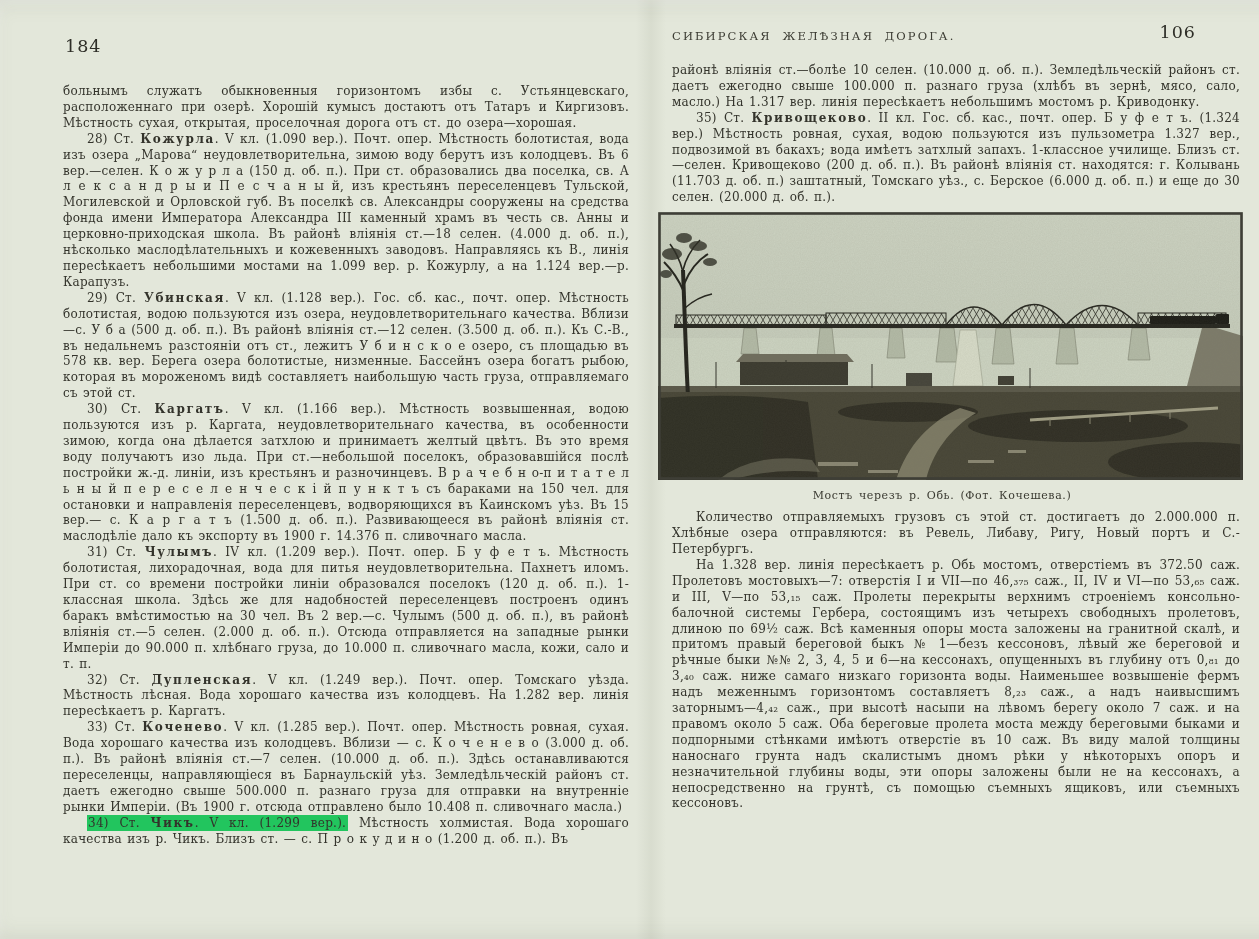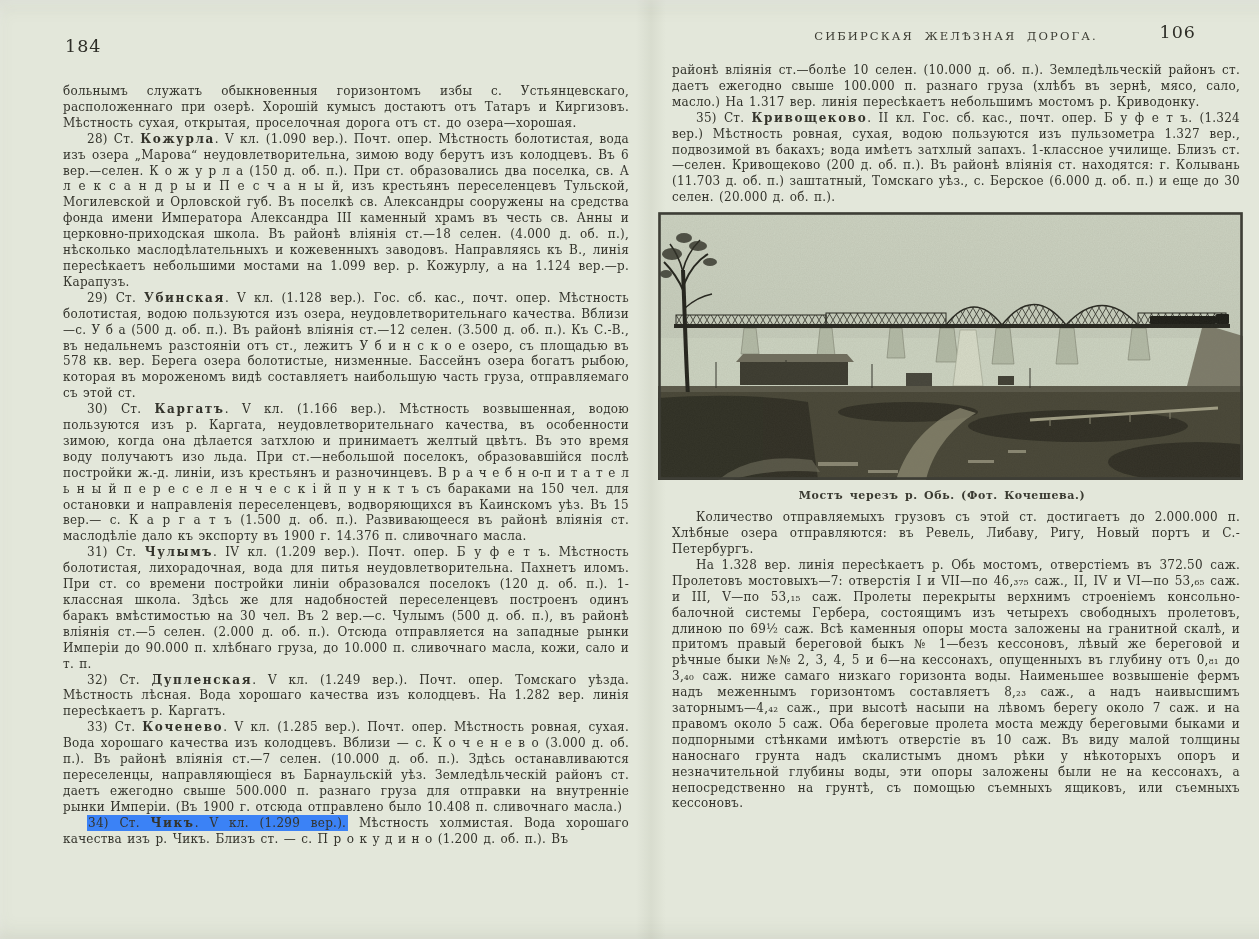--- a/index.html
+++ b/index.html
@@ -16,36 +16,36 @@
   }
   .gutter{
     position:absolute;left:636px;top:0;width:30px;height:939px;pointer-events:none;
     background:linear-gradient(90deg,rgba(120,125,105,0) 0%,rgba(120,125,105,.10) 50%,rgba(120,125,105,0) 100%);
   }
   .page{position:absolute;}
   #left-page{left:63px;top:40px;width:566px;}
   #right-page{left:672px;top:26px;width:568px;}
   .running-head{position:relative;height:20px;}
   .running-title{
-    display:block;text-align:center;font-size:11.5px;letter-spacing:2.1px;word-spacing:5px;
+    display:block;text-align:left;font-size:11.5px;letter-spacing:2.1px;word-spacing:5px;
     color:#3c3c33;padding-top:3px;white-space:nowrap;
   }
   .pagenum{font-size:17.5px;color:#2e2e27;letter-spacing:1px;}
   #left-page .pagenum{position:absolute;left:2px;top:-4px;}
   #right-page .pagenum{position:absolute;right:44px;top:-4px;}
   #left-page .body{margin-top:24px;}
   #right-page .body{margin-top:17px;}
   .body p{
     margin:0;text-align:justify;font-size:12px;line-height:15.9px;
     letter-spacing:.25px;word-spacing:1.2px;
   }
   p.st{text-indent:24px;}
   .sname{font-weight:bold;letter-spacing:1.6px;}
-  mark.hl{background:#3b82f6;color:inherit;padding:1px 2px 1px 1px;}
-  figure.photo{margin:6px 0 0 -14px;width:568px;position:relative;font-weight:bold;}
+  mark.hl{background:#22c55e;color:inherit;padding:1px 2px 1px 1px;}
+  figure.photo{margin:6px 0 0 -14px;width:568px;position:relative;}
   figure.photo svg{display:block;}
   .caption{
     text-align:center;font-size:11px;letter-spacing:.6px;word-spacing:2px;
     color:#3a3a31;margin-top:9px;margin-bottom:8px;
   }
 </style>
 </head>
 <body>
 
 <div class="scan">

